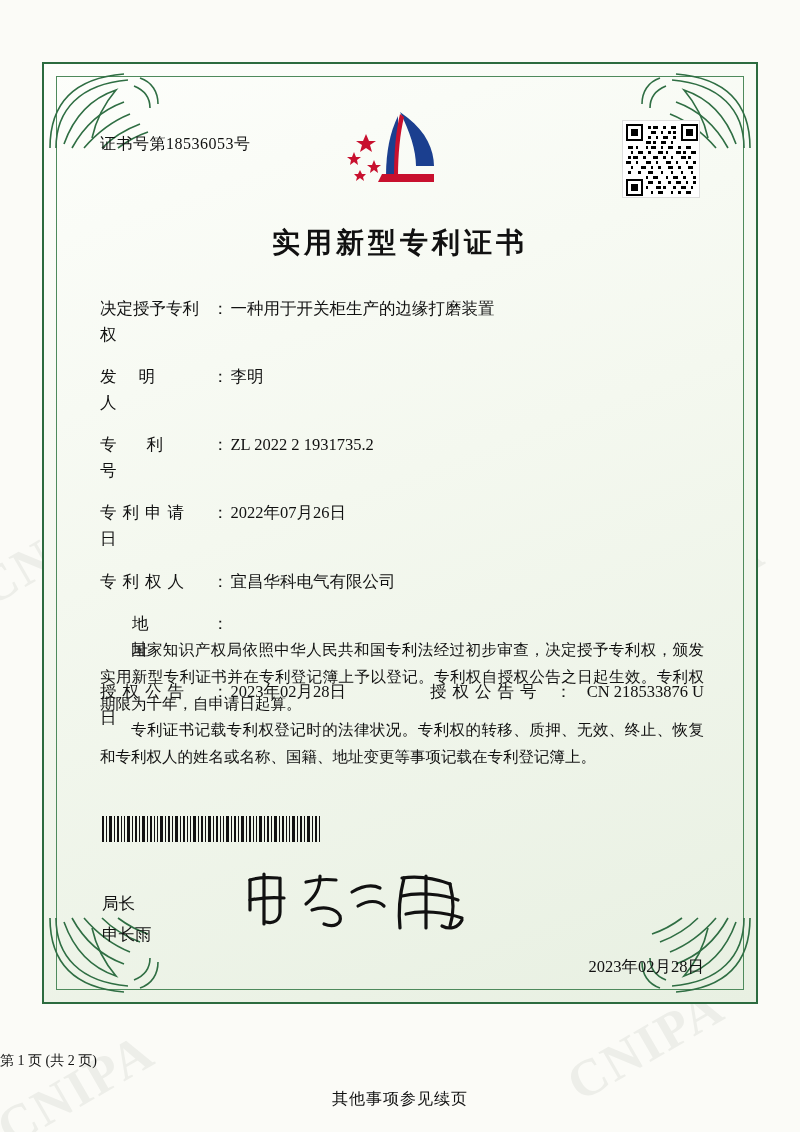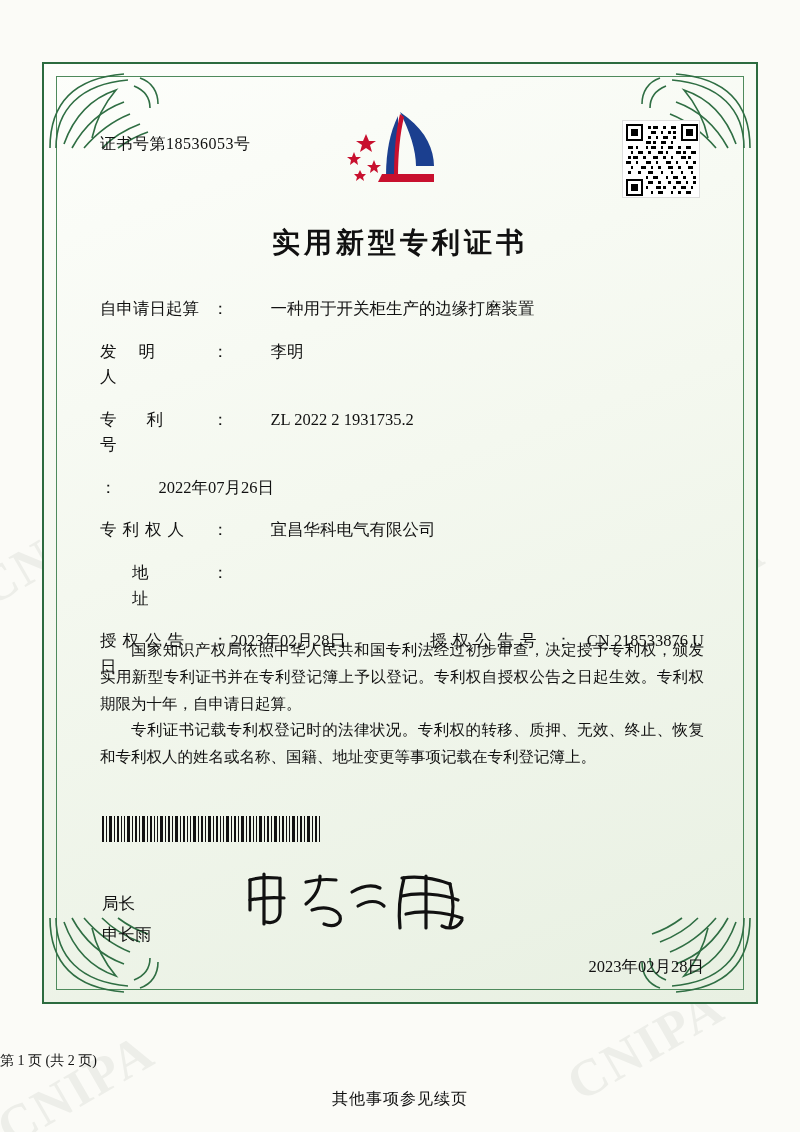--- a/index.html
+++ b/index.html
@@ -84,21 +84,21 @@
     position:absolute;left:44px;right:40px;top:220px;
     font-size:16.5px;color:#111;line-height:1.55;
   }
   .row{display:flex;align-items:flex-start;margin-bottom:17px;}
   .lbl{
     width:112px;flex:none;
     display:flex;justify-content:space-between;
     letter-spacing:0px;
   }
   .sep{margin:0 2px 0 0;}
-  .val{flex:1;margin-left:40px;}
+  .val{flex:1;}
   .val .line2{display:block;margin-left:0;}
   .row-two{display:flex;align-items:flex-start;margin-bottom:17px;}
   .grant-left{display:flex;width:330px;}
   .grant-right{display:flex;flex:1;justify-content:space-between;}
 
   .para{
     position:absolute;left:44px;right:40px;
     font-size:15.5px;line-height:1.75;color:#111;text-align:justify;
   }
   .p1{top:560px;}
@@ -323,21 +323,21 @@
         </g>
       </svg>
     </div>
 
     <div class="title">实用新型专利证书</div>
 
     <div class="fields">
 
       <div class="row">
         <span class="lbl">
-          <span>自申请日起算</span>
+          <span>决定授予专利权</span>
         </span>
         <span class="sep">：</span>
         <span class="val">一种用于开关柜生产的边缘打磨装置</span>
       </div>
 
       <div class="row">
         <span class="lbl">
           <span style="letter-spacing:22px;">发明人</span>
         </span>
         <span class="sep">：</span>
@@ -346,20 +346,23 @@
 
       <div class="row">
         <span class="lbl">
           <span style="letter-spacing:30px;">专利号</span>
         </span>
         <span class="sep">：</span>
         <span class="val">ZL 2022 2 1931735.2</span>
       </div>
 
       <div class="row">
+        <span class="lbl">
+          <span style="letter-spacing:6px;">专利申请日</span>
+        </span>
         <span class="sep">：</span>
         <span class="val">2022年07月26日</span>
       </div>
 
       <div class="row">
         <span class="lbl">
           <span style="letter-spacing:6px;">专利权人</span>
         </span>
         <span class="sep">：</span>
         <span class="val">宜昌华科电气有限公司</span>

